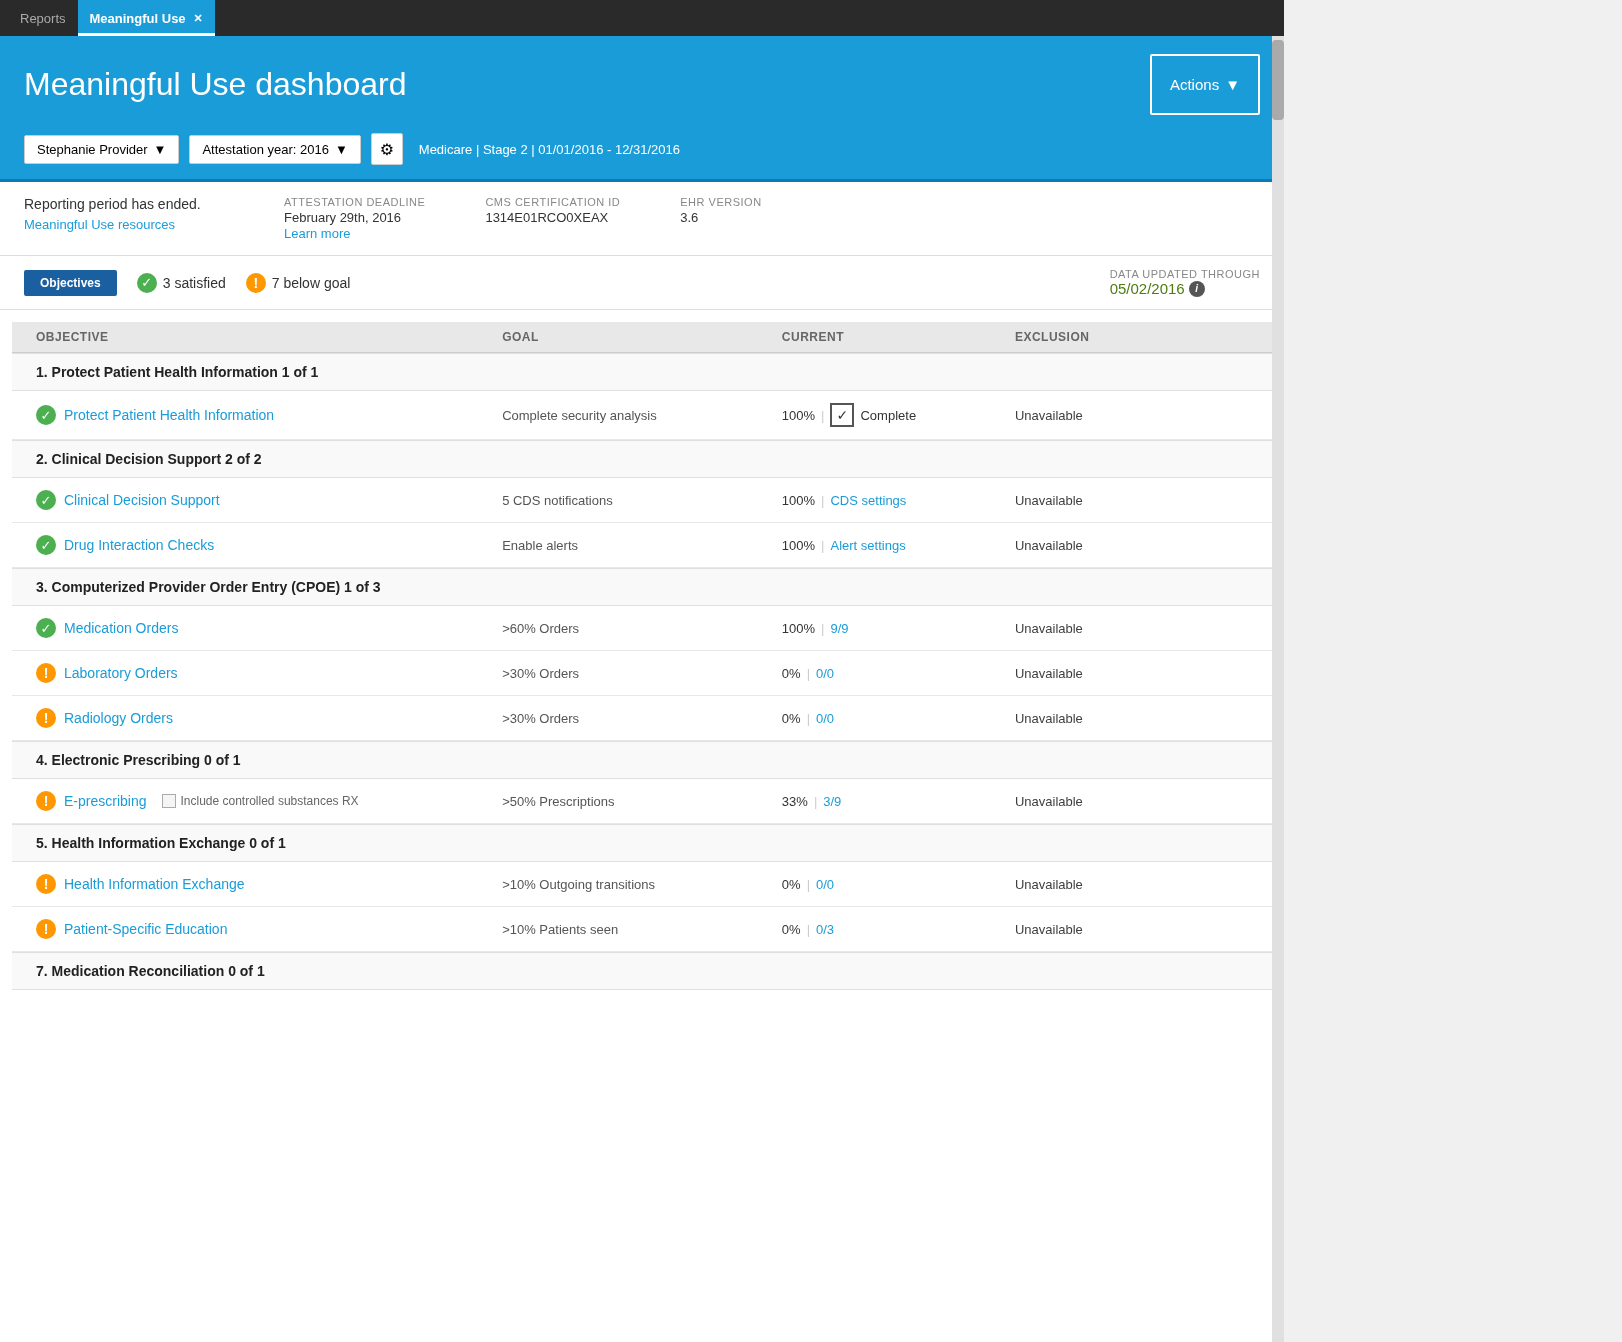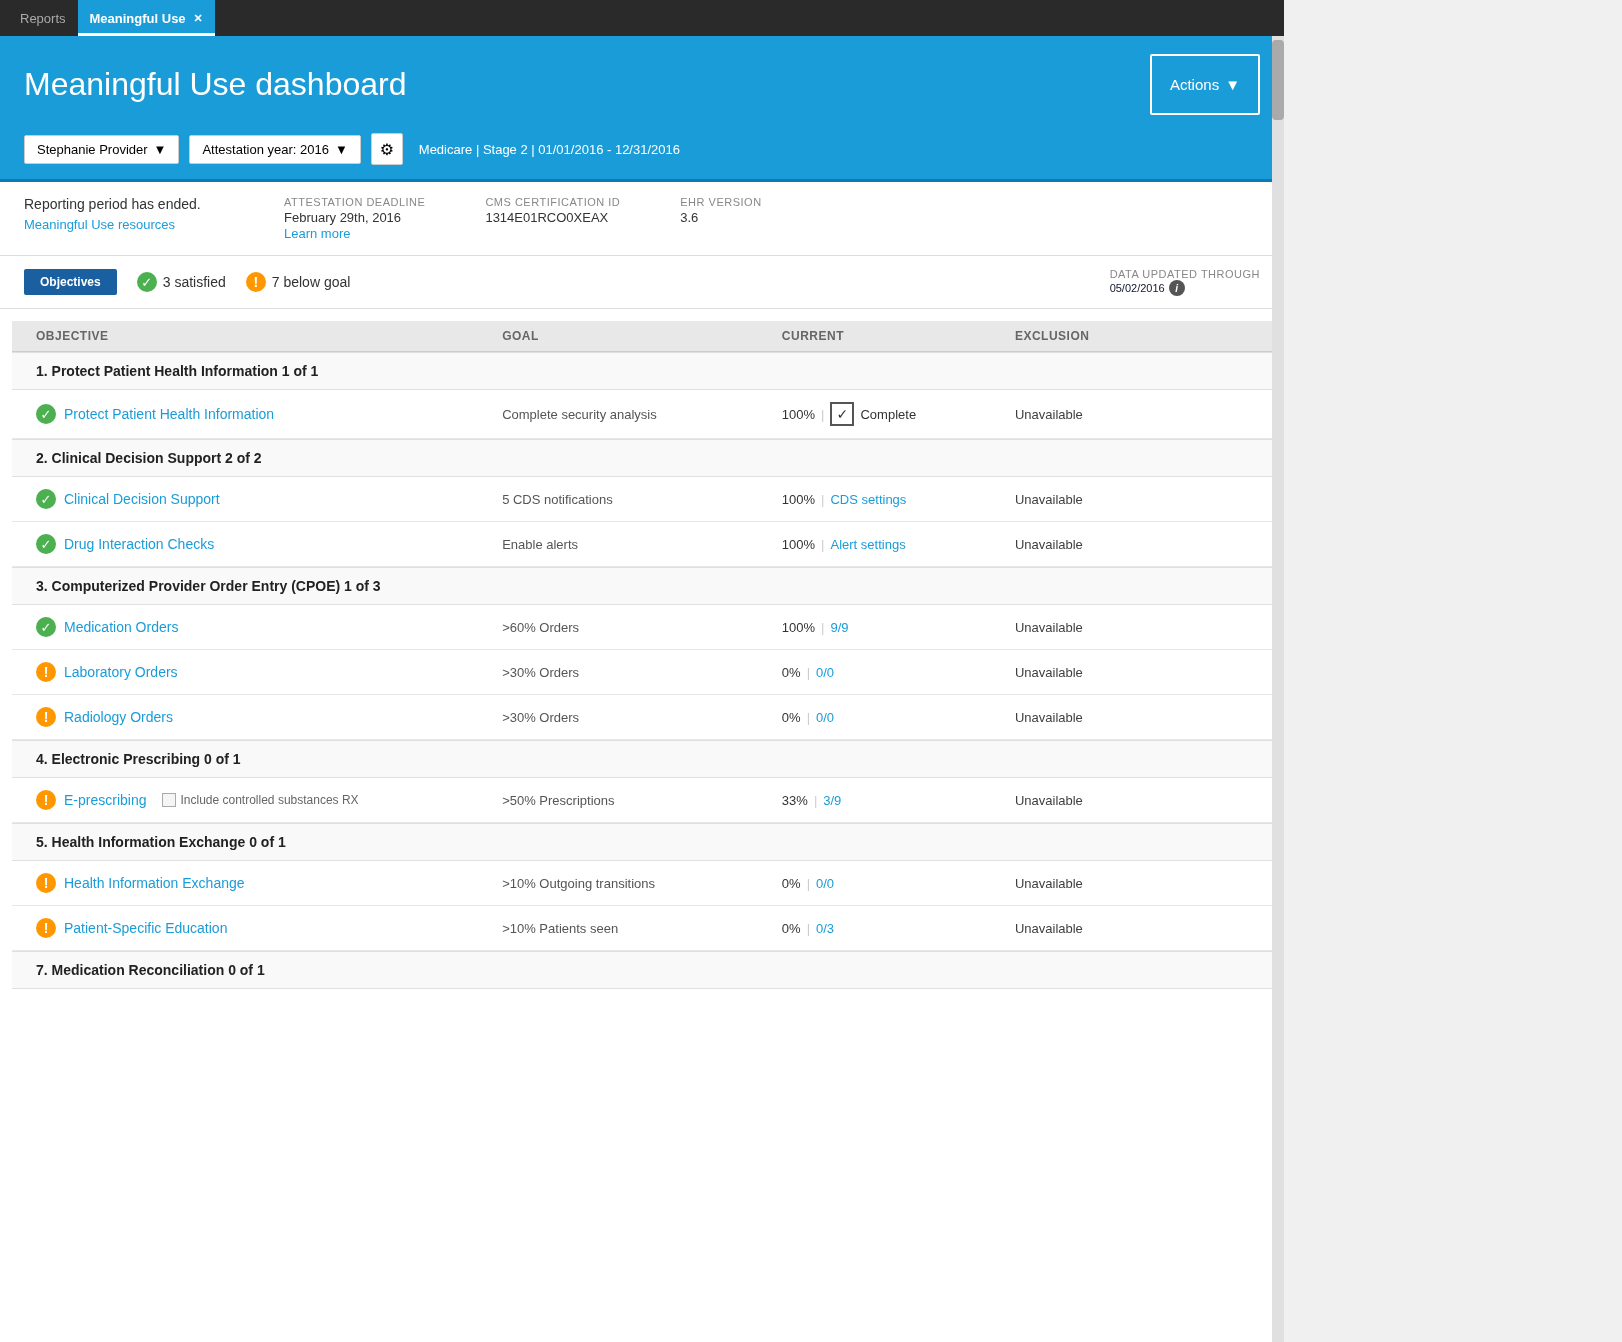--- a/index.html
+++ b/index.html
@@ -180,21 +180,21 @@
       font-size: 14px;
       font-weight: bold;
       flex-shrink: 0;
     }
     .data-updated {
       margin-left: auto;
       font-size: 12px;
       color: #888;
       text-align: center;
     }
-    .data-updated .date-val { color: #0f172a; font-size: 11px; }
+    .data-updated .date-val { color: #4d7c0f; font-size: 15px; }
     .info-icon {
       display: inline-flex;
       align-items: center;
       justify-content: center;
       width: 16px;
       height: 16px;
       border-radius: 50%;
       background: #555;
       color: #fff;
       font-size: 10px;

